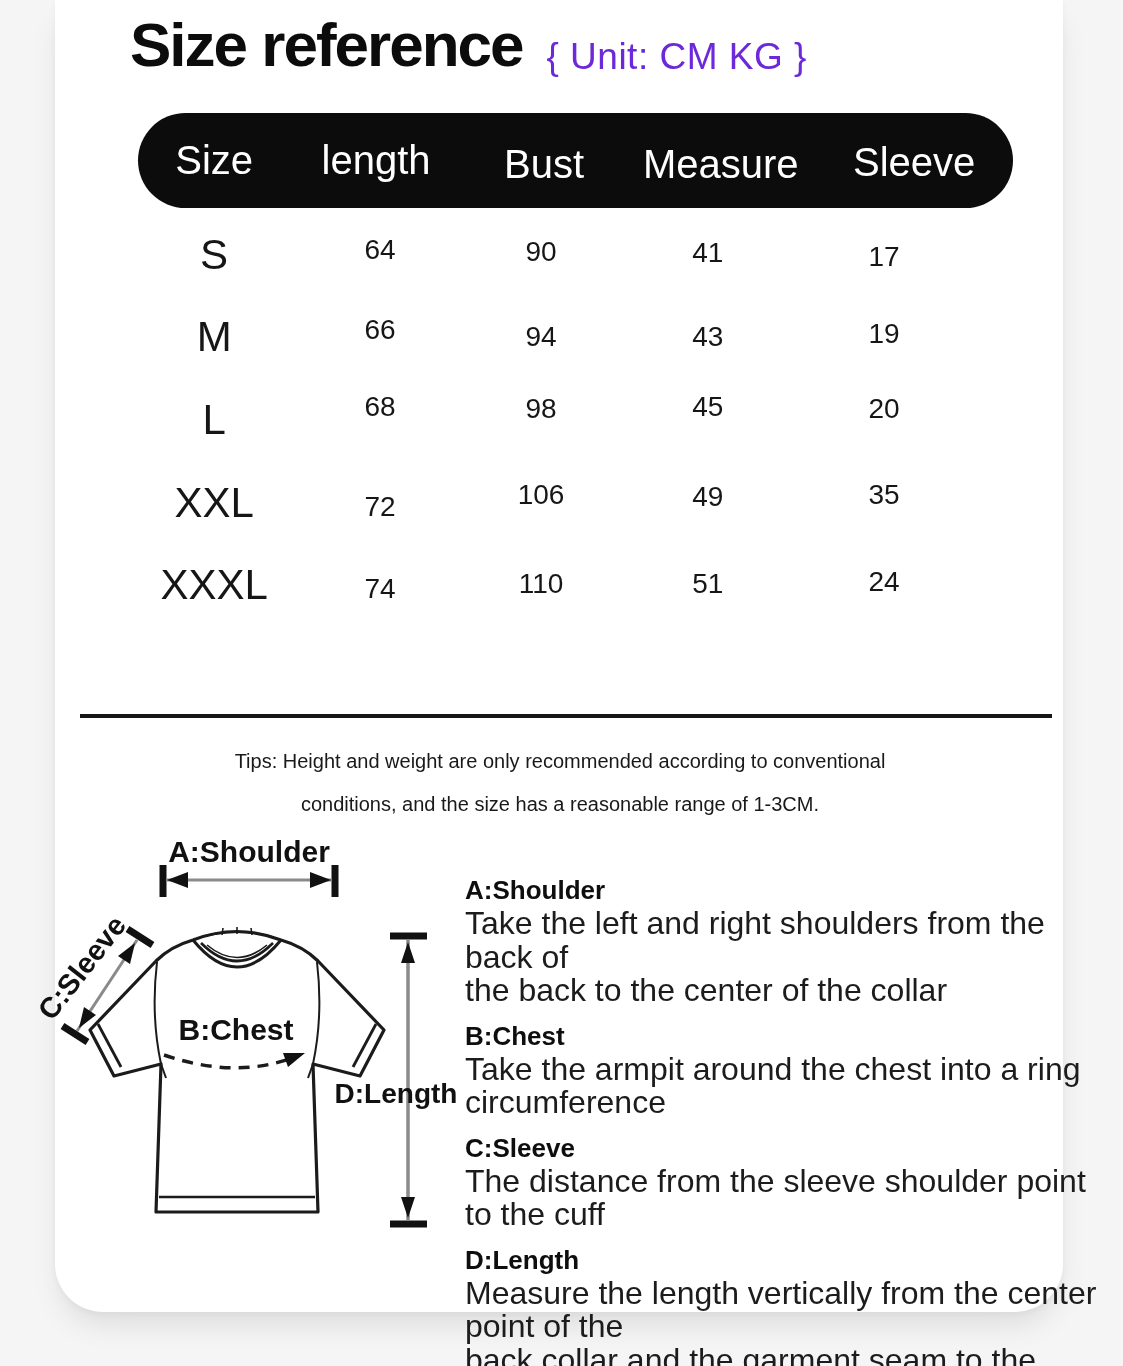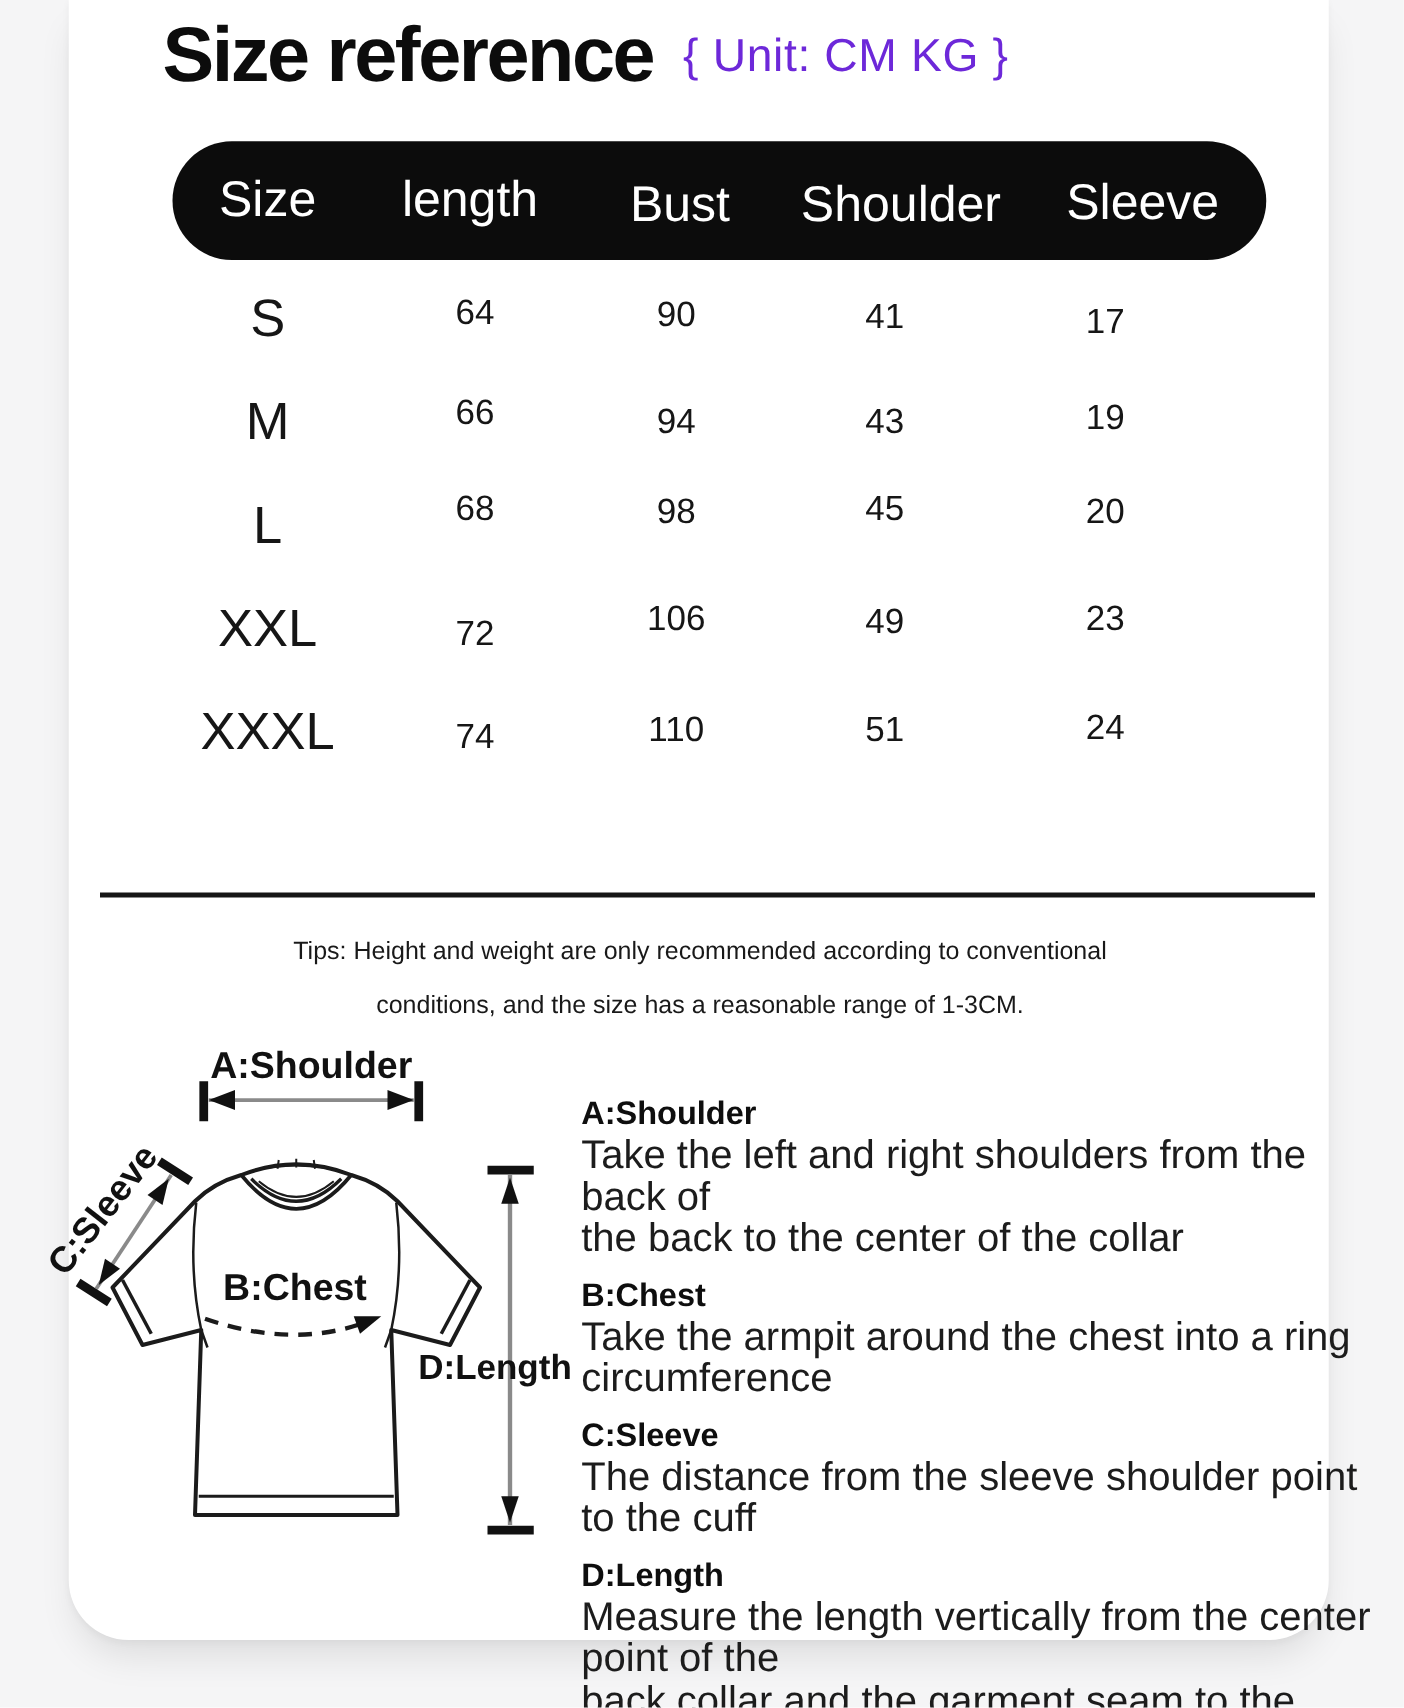--- a/index.html
+++ b/index.html
@@ -16,21 +16,21 @@
     position: absolute; left: 55px; top: 0;
     width: 1008px; height: 1312px;
     background: #ffffff;
     border-radius: 0 0 48px 48px;
     box-shadow: 0 18px 30px -6px rgba(0,0,0,0.10), 0 2px 6px rgba(0,0,0,0.04);
   }
 
   
   .title-row {
     position: absolute; left: 130px; top: 12px;
-    display: flex; align-items: center; white-space: nowrap;
+    display: flex; align-items: flex-end; white-space: nowrap;
   }
   .title-main {
     font-size: 62px; font-weight: bold; letter-spacing: -2px; color: #0c0c0c;
     line-height: 66px;
   }
   .title-unit {
     font-size: 37px; font-weight: normal; color: #6d28d9;
     margin-left: 24px; letter-spacing: 0.5px;
   }
 
@@ -99,21 +99,21 @@
 
   <div class="title-row">
     <span class="title-main">Size reference</span>
     <span class="title-unit">{ Unit: CM KG }</span>
   </div>
 
   <div class="pill">
     <div class="hcell">Size</div>
     <div class="hcell">length</div>
     <div class="hcell">Bust</div>
-    <div class="hcell">Shoulder</div>
+    <div class="hcell">Measure</div>
     <div class="hcell">Sleeve</div>
   </div>
 
   <div class="rows">
     <div class="row">
       <div class="cell size" style="--dy:5px">S</div>
       <div class="cell" style="--dy:0px">64</div>
       <div class="cell" style="--dy:2px">90</div>
       <div class="cell" style="--dy:3px">41</div>
       <div class="cell" style="--dy:7px">17</div>
@@ -130,21 +130,21 @@
       <div class="cell" style="--dy:-10px">68</div>
       <div class="cell" style="--dy:-8px">98</div>
       <div class="cell" style="--dy:-10px">45</div>
       <div class="cell" style="--dy:-8px">20</div>
     </div>
     <div class="row">
       <div class="cell size" style="--dy:2px">XXL</div>
       <div class="cell" style="--dy:6px">72</div>
       <div class="cell" style="--dy:-6px">106</div>
       <div class="cell" style="--dy:-4px">49</div>
-      <div class="cell" style="--dy:-6px">23</div>
+      <div class="cell" style="--dy:-6px">35</div>
     </div>
     <div class="row">
       <div class="cell size" style="--dy:1px">XXXL</div>
       <div class="cell" style="--dy:5px">74</div>
       <div class="cell" style="--dy:0px">110</div>
       <div class="cell" style="--dy:0px">51</div>
       <div class="cell" style="--dy:-2px">24</div>
     </div>
   </div>
 

